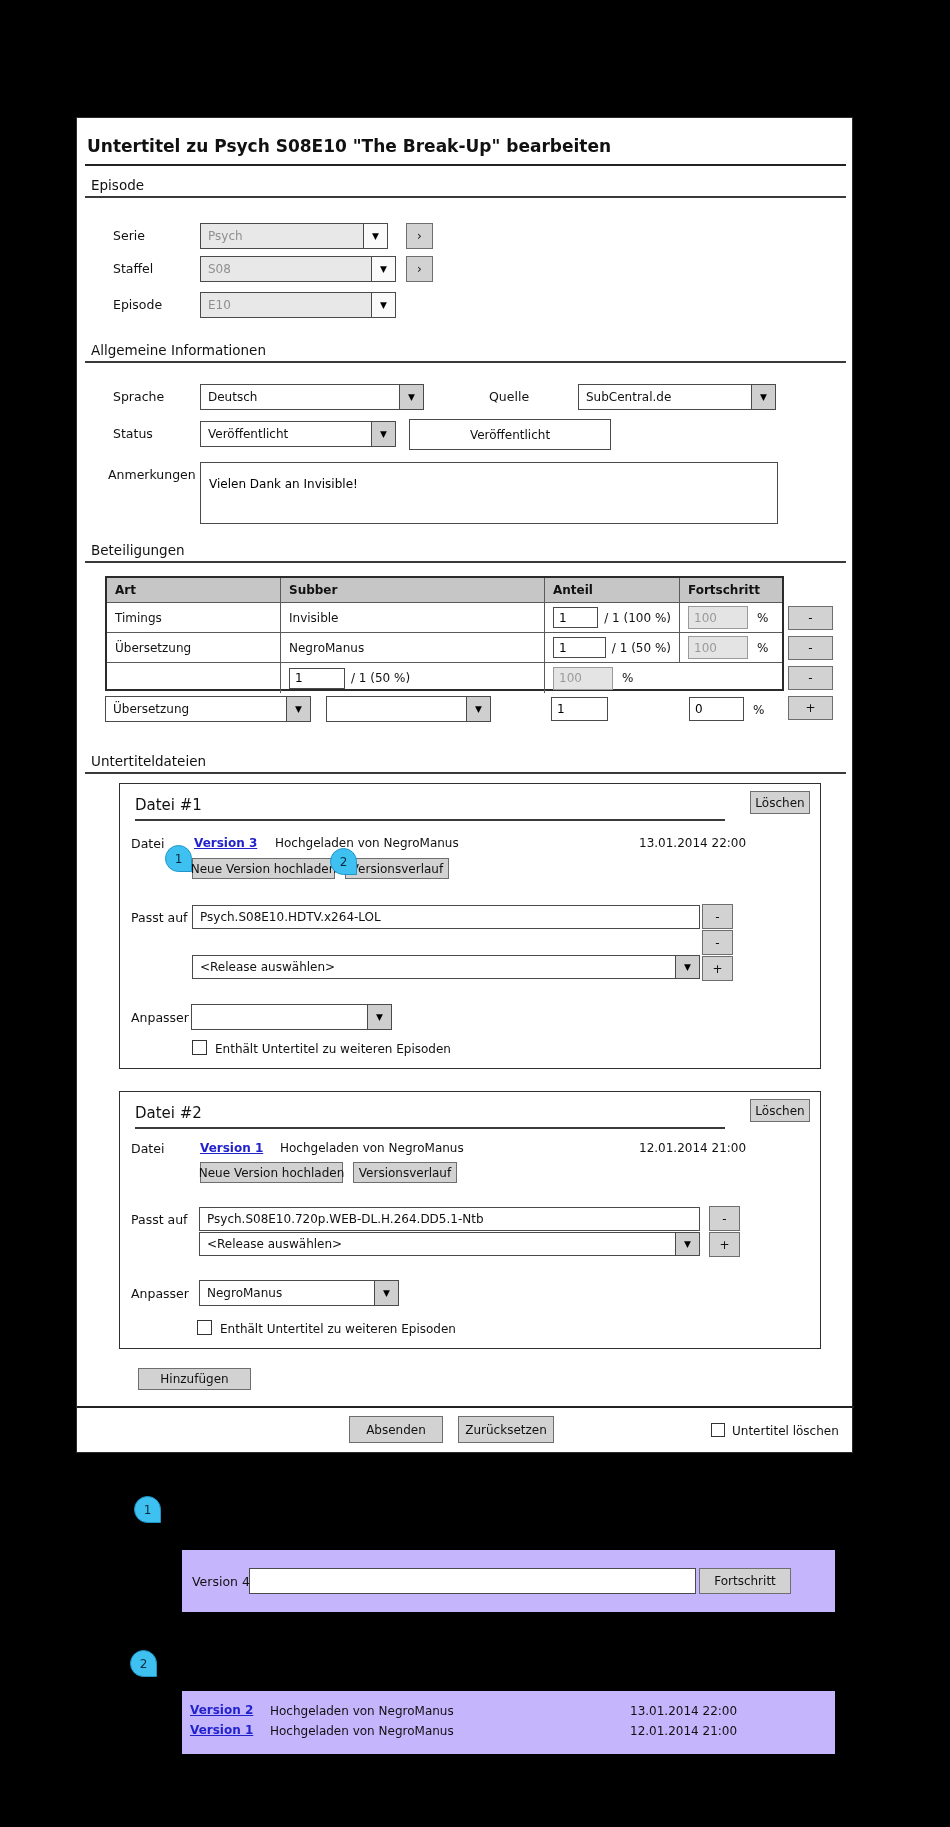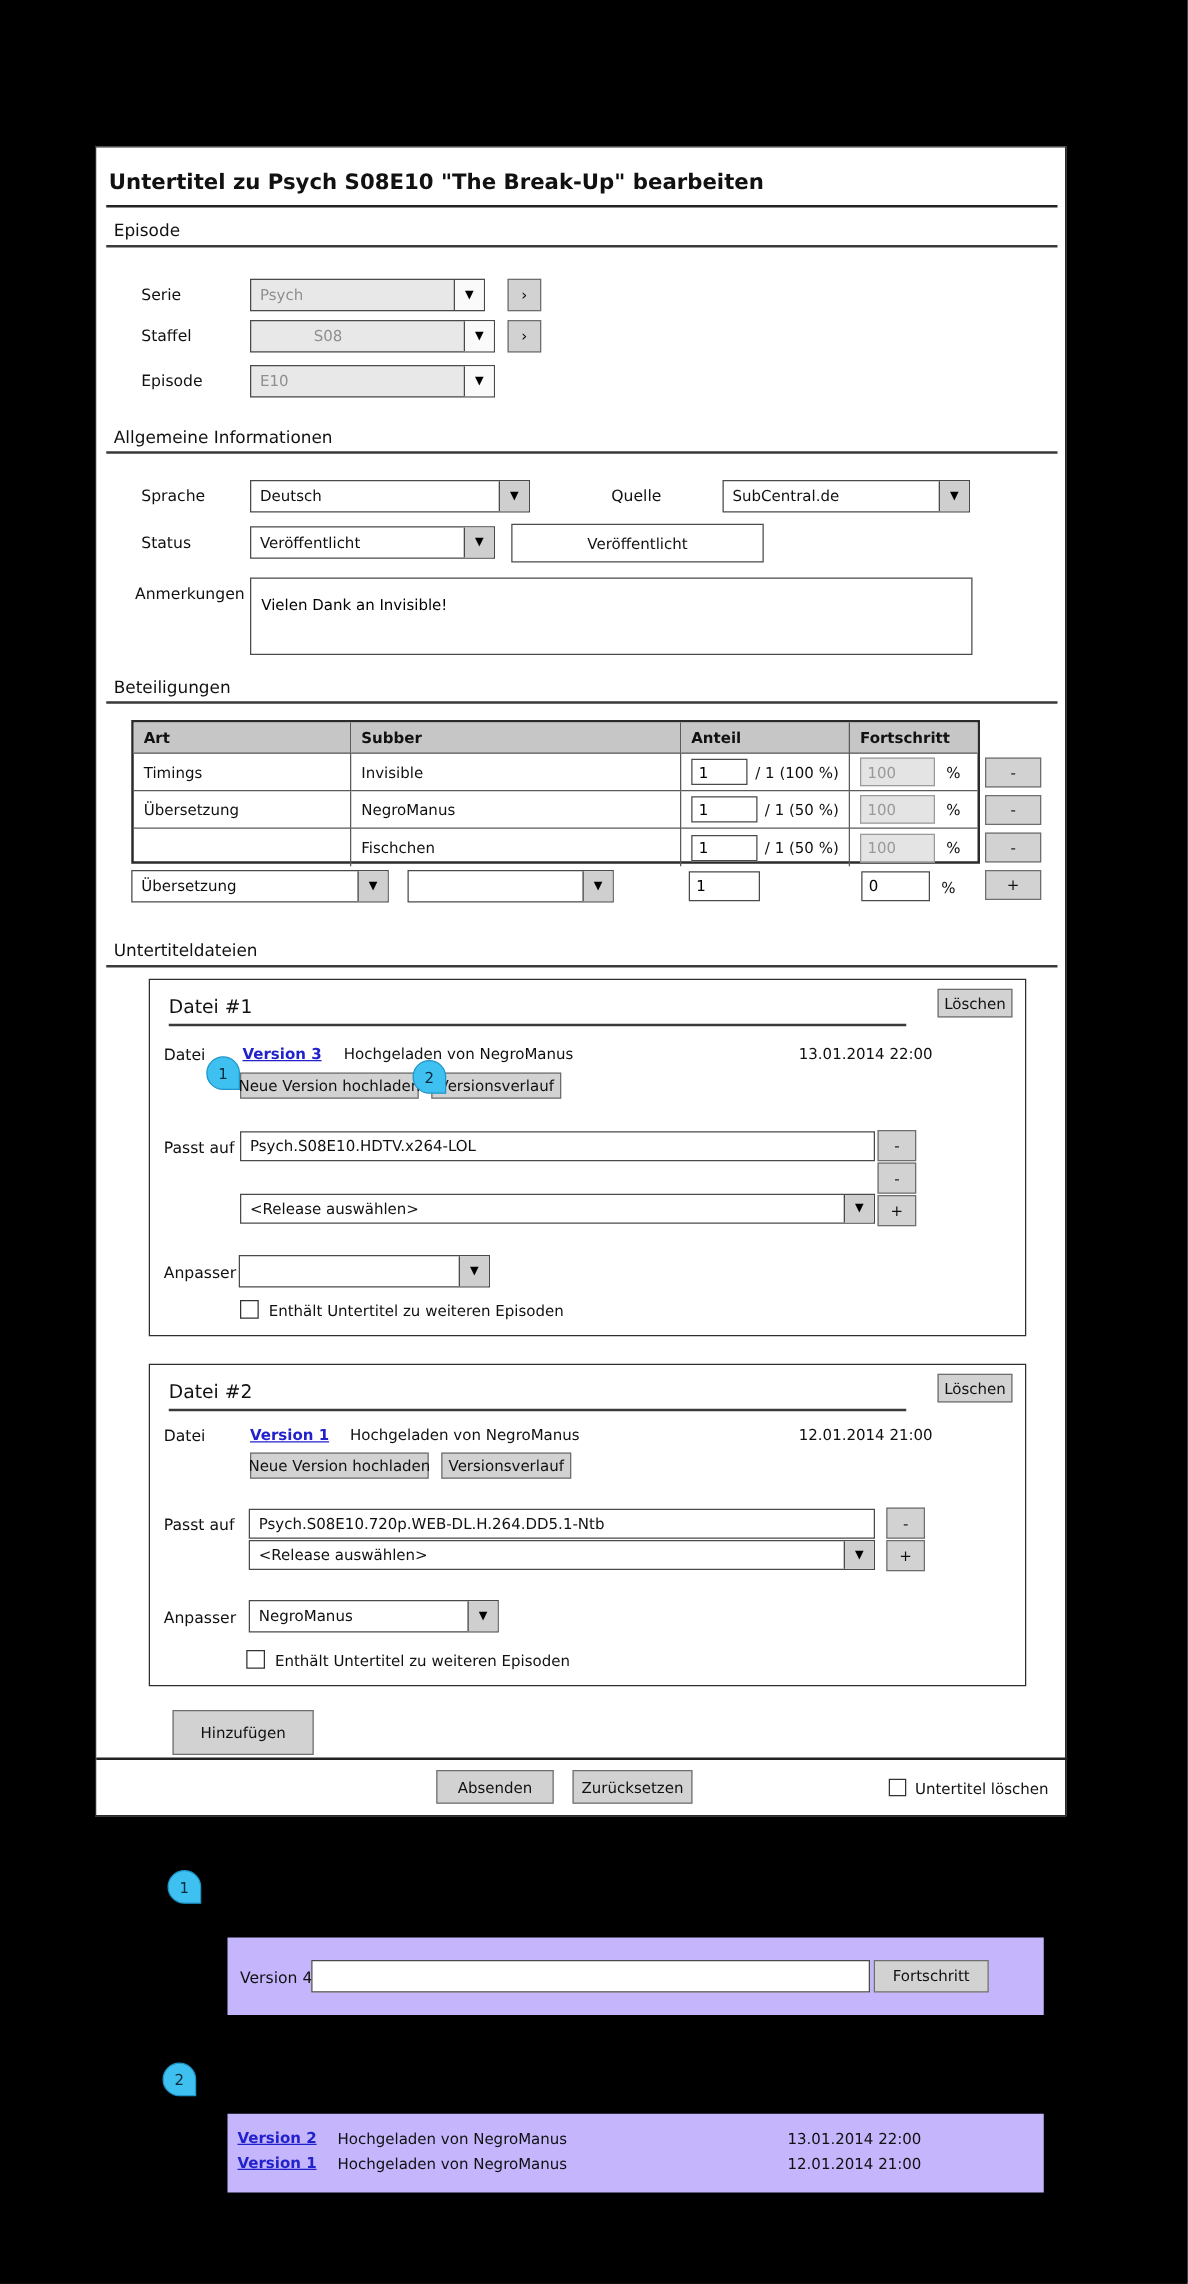--- a/index.html
+++ b/index.html
@@ -48,21 +48,21 @@
   <div class="abs thinline" style="left:8px;top:78px;width:761px;"></div>
 
   <div class="abs lbl" style="left:36px;top:110px;">Serie</div>
   <div class="abs combo dis" style="left:123px;top:105px;width:188px;">
     <span class="val">Psych</span>
     <span class="arr">▼</span>
   </div>
   <div class="abs btn" style="left:329px;top:105px;width:27px;height:26px;">›</div>
 
   <div class="abs lbl" style="left:36px;top:143px;">Staffel</div>
-  <div class="abs combo dis" style="left:123px;top:138px;width:196px;padding-left:43px;">
+  <div class="abs combo dis" style="left:123px;top:138px;width:196px;">
     <span class="val">S08</span>
     <span class="arr">▼</span>
   </div>
   <div class="abs btn" style="left:329px;top:138px;width:27px;height:26px;">›</div>
 
   <div class="abs lbl" style="left:36px;top:179px;">Episode</div>
   <div class="abs combo dis" style="left:123px;top:174px;width:196px;">
     <span class="val">E10</span>
     <span class="arr">▼</span>
   </div>
@@ -118,21 +118,20 @@
     <div class="tc">
       <span style="width:56px;height:21px;display:inline-block;"><input class="field" value="1" style=""></span>
       <span class="txt12" style="margin-left:6px;">/ 1 (50 %)</span>
     </div>
     <div class="tc last">
       <span style="width:60px;height:23px;display:inline-block;"><input class="field gray" value="100" style=""></span>
       <span class="txt12" style="margin-left:9px;">%</span>
     </div>
 
     <div class="tc bot"></div>
-    <div class="tc bot">Fischchen</div>
     <div class="tc bot">
       <span style="width:56px;height:21px;display:inline-block;"><input class="field" value="1" style=""></span>
       <span class="txt12" style="margin-left:6px;">/ 1 (50 %)</span>
     </div>
     <div class="tc last bot">
       <span style="width:60px;height:23px;display:inline-block;"><input class="field gray" value="100" style=""></span>
       <span class="txt12" style="margin-left:9px;">%</span>
     </div>
   </div>
 
@@ -220,21 +219,21 @@
     <div class="abs lbl" style="left:11px;top:194px;">Anpasser</div>
     <div class="abs combo" style="left:79px;top:188px;width:200px;">
       <span class="val">NegroManus</span>
       <span class="arr">▼</span>
     </div>
 
     <span class="abs cbx" style="left:77px;top:228px;"></span>
     <div class="abs txt12" style="left:100px;top:230px;">Enthält Untertitel zu weiteren Episoden</div>
   </div>
 
-  <div class="abs btn" style="left:61px;top:1250px;width:113px;height:36px;">Hinzufügen</div>
+  <div class="abs btn" style="left:61px;top:1250px;width:113px;height:22px;">Hinzufügen</div>
 
   <div class="abs hline" style="left:0;top:1288px;width:777px;"></div>
   <div class="abs btn" style="left:272px;top:1298px;width:94px;height:27px;">Absenden</div>
   <div class="abs btn" style="left:381px;top:1298px;width:96px;height:27px;">Zurücksetzen</div>
   <span class="abs cbx" style="left:634px;top:1305px;width:14px;height:14px;"></span>
   <div class="abs txt12" style="left:655px;top:1306px;">Untertitel löschen</div>
 </div>
 
 <div class="abs callout" style="left:134px;top:1496px;">1</div>
 <div class="abs strip" style="left:182px;top:1550px;width:653px;height:62px;">

